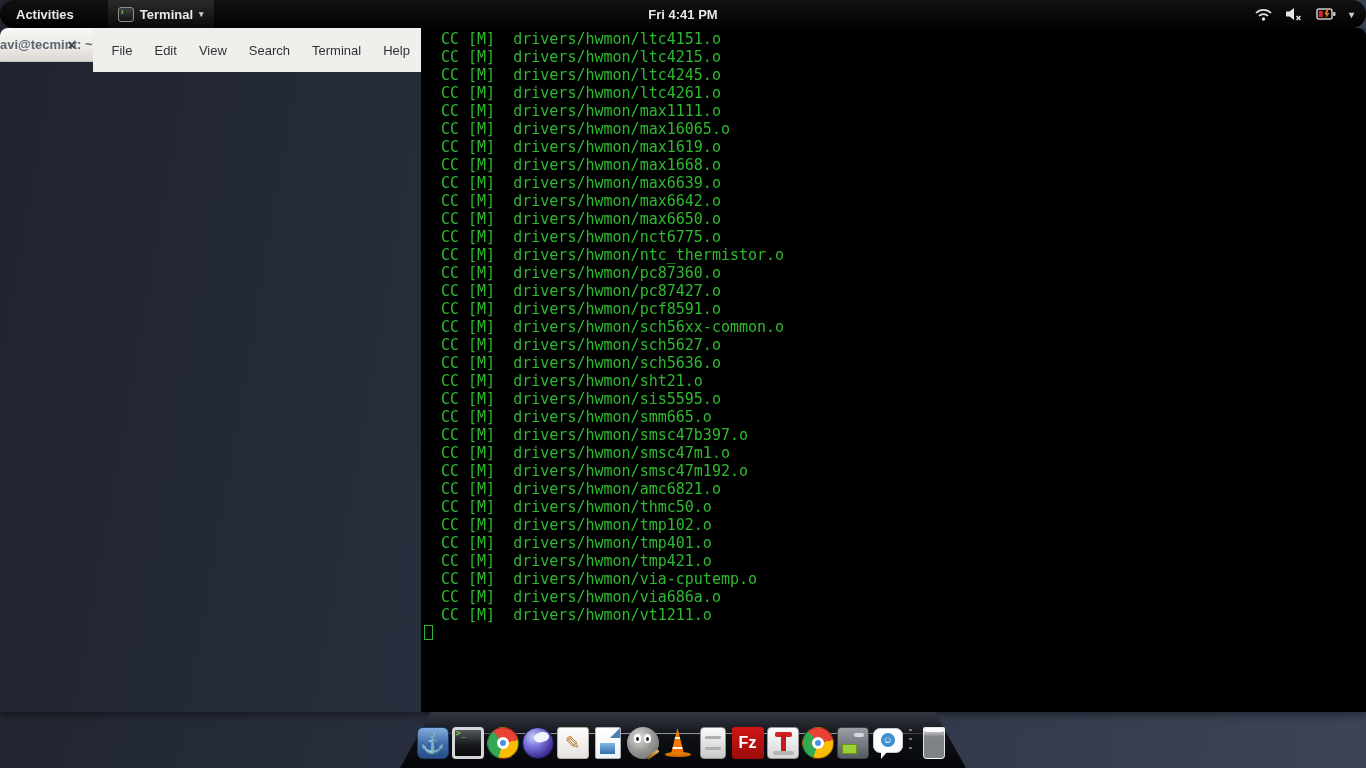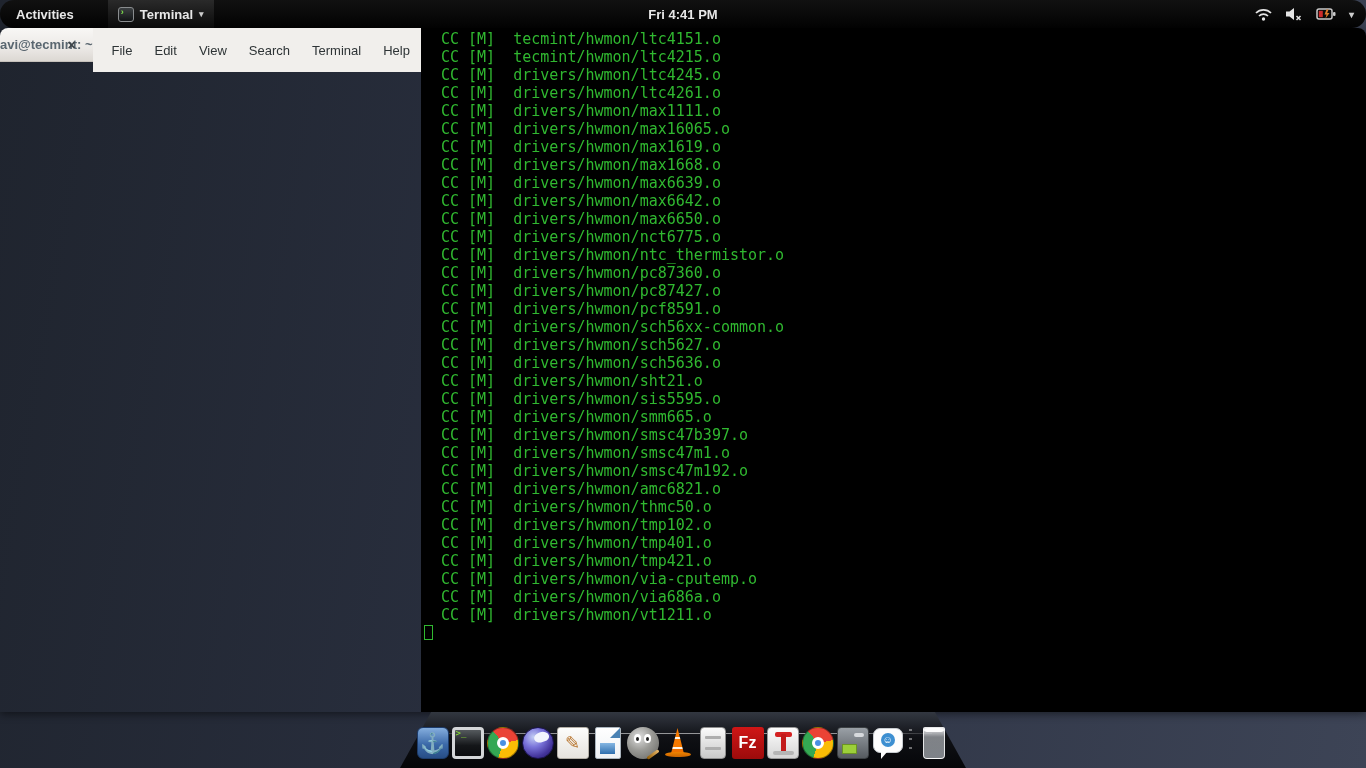--- a/index.html
+++ b/index.html
@@ -206,22 +206,22 @@
   <div class="menubar">
       <span class="menu-item">File</span>
       <span class="menu-item">Edit</span>
       <span class="menu-item">View</span>
       <span class="menu-item">Search</span>
       <span class="menu-item">Terminal</span>
       <span class="menu-item">Help</span>
     </div>
   <div class="term-body">
     <div class="term-lines">
-        <div class="tline">  CC [M]  tecmint/hwmon/ltc4151.o</div>
-        <div class="tline">  CC [M]  tecmint/hwmon/ltc4215.o</div>
+        <div class="tline">  CC [M]  drivers/hwmon/ltc4151.o</div>
+        <div class="tline">  CC [M]  drivers/hwmon/ltc4215.o</div>
         <div class="tline">  CC [M]  drivers/hwmon/ltc4245.o</div>
         <div class="tline">  CC [M]  drivers/hwmon/ltc4261.o</div>
         <div class="tline">  CC [M]  drivers/hwmon/max1111.o</div>
         <div class="tline">  CC [M]  drivers/hwmon/max16065.o</div>
         <div class="tline">  CC [M]  drivers/hwmon/max1619.o</div>
         <div class="tline">  CC [M]  drivers/hwmon/max1668.o</div>
         <div class="tline">  CC [M]  drivers/hwmon/max6639.o</div>
         <div class="tline">  CC [M]  drivers/hwmon/max6642.o</div>
         <div class="tline">  CC [M]  drivers/hwmon/max6650.o</div>
         <div class="tline">  CC [M]  drivers/hwmon/nct6775.o</div>

